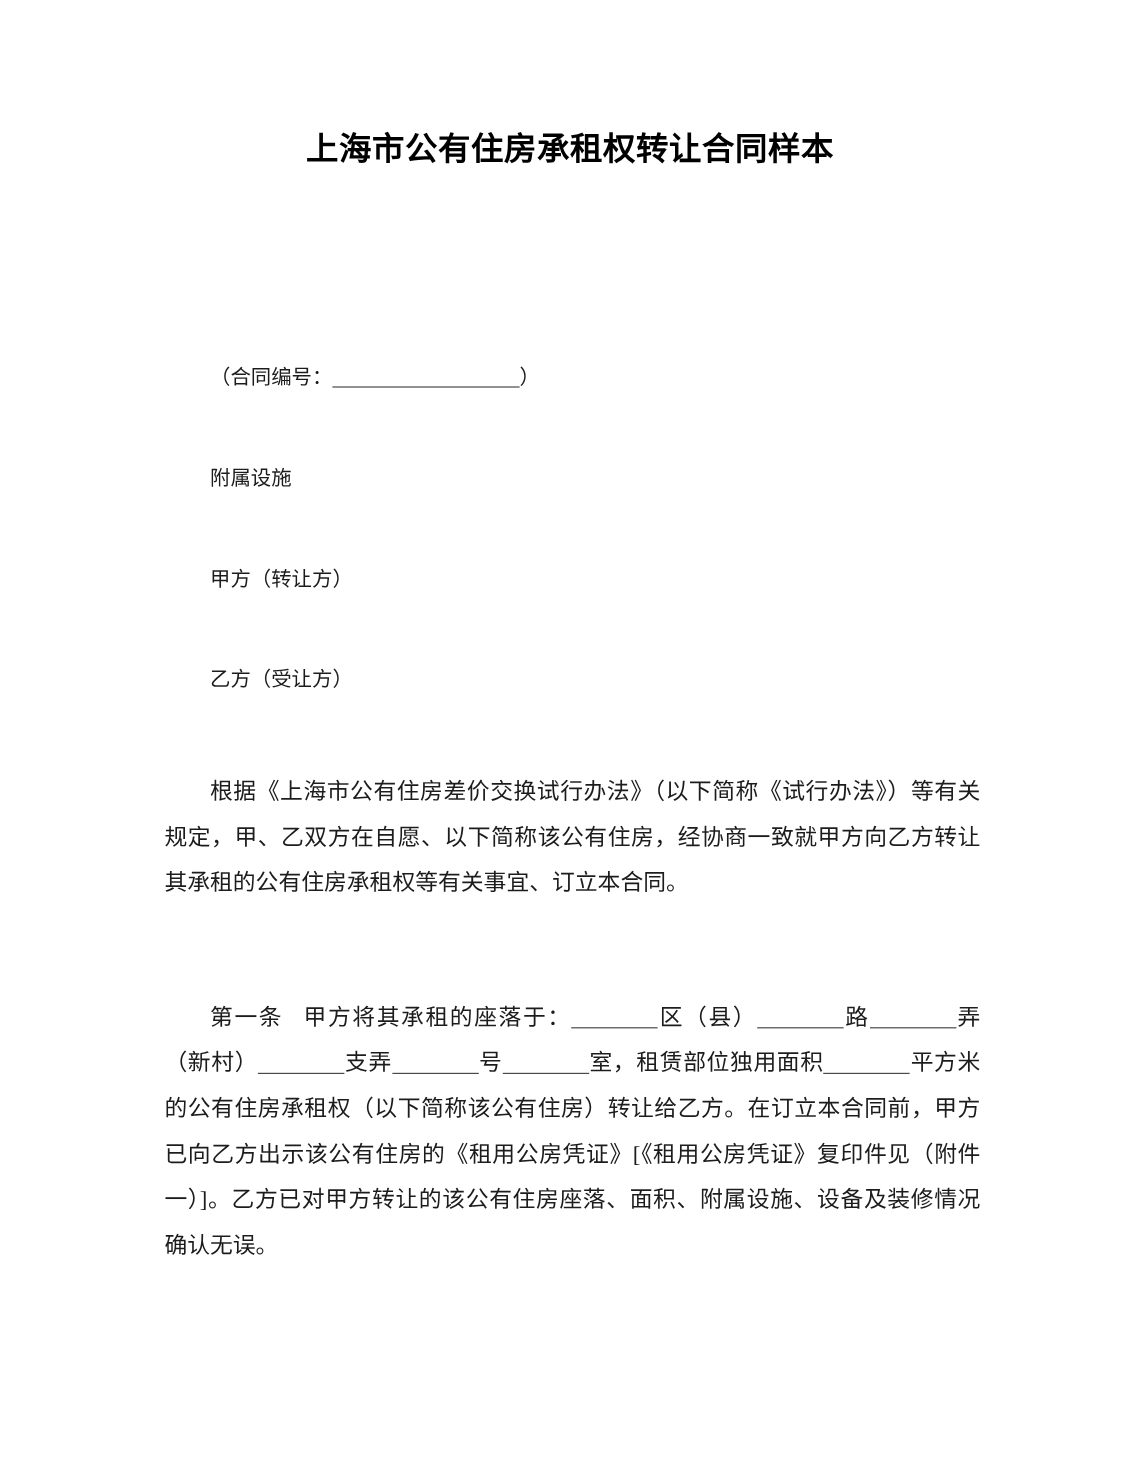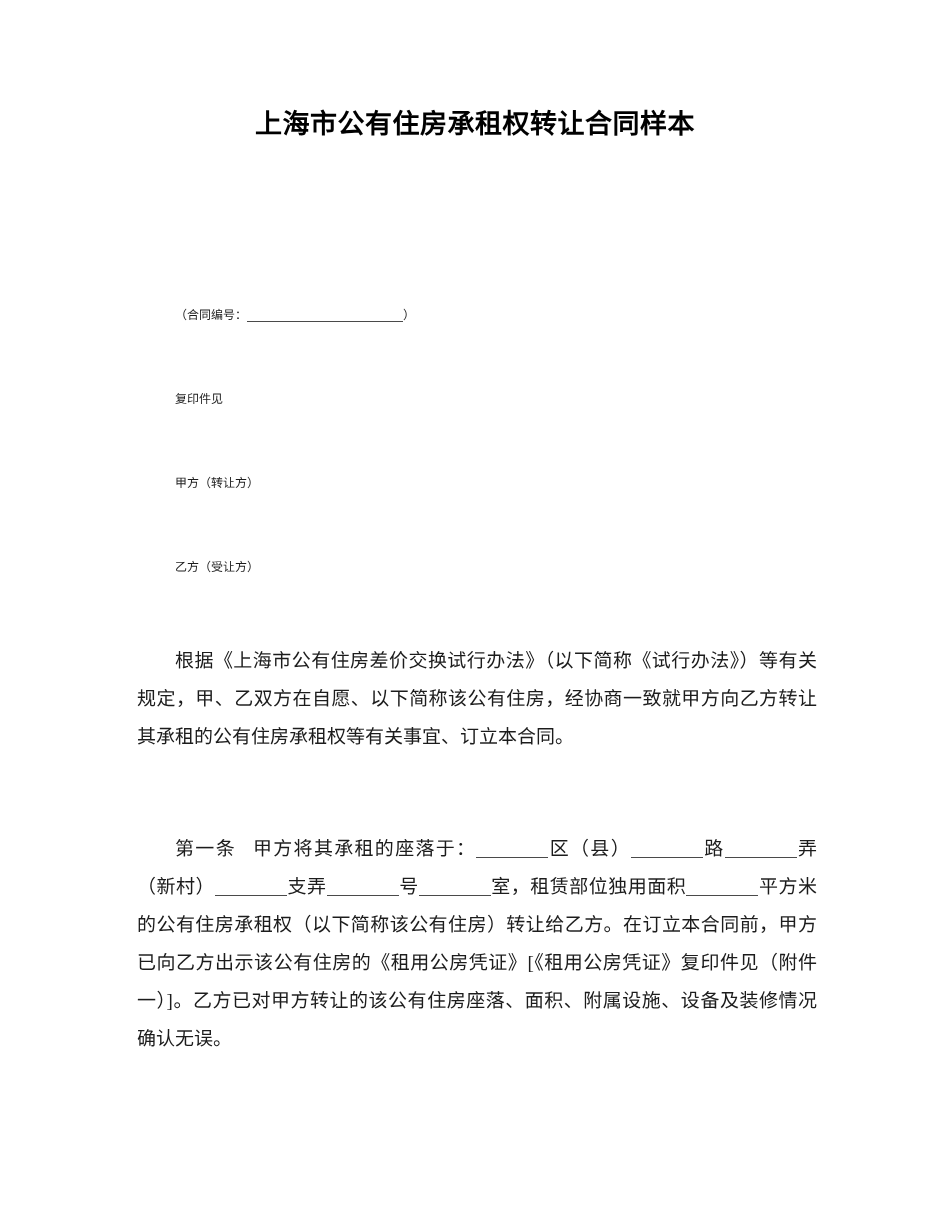--- a/index.html
+++ b/index.html
@@ -41,21 +41,21 @@
 
   
   .body-region {
     position: absolute;
     left: 137px;
     top: 296px;
     width: 680px;
   }
 
   .line {
-    font-size: 12px;
+    font-size: 17px;
     line-height: 38px;
     color: #1c1c1c;
     white-space: nowrap;
   }
 
   .para {
     font-size: 19px;
     line-height: 38px;
     color: #1c1c1c;
     text-align: justify;
@@ -97,21 +97,21 @@
 <div class="page">
 
   <div class="doc-title">上海市公有住房承租权转让合同样本</div>
 
   <div class="body-region">
 
     <div class="line indent-1"><span>（合同编号：</span><span class="blank blank-num" title=""></span><span>）</span></div>
 
     <div class="gap-sm"></div>
 
-    <div class="line indent-1">复印件见</div>
+    <div class="line indent-1">附属设施</div>
 
     <div class="gap-sm"></div>
 
     <div class="line indent-1">甲方（转让方）</div>
 
     <div class="gap-sm"></div>
 
     <div class="line indent-1">乙方（受让方）</div>
 
     <div class="gap-md"></div>

